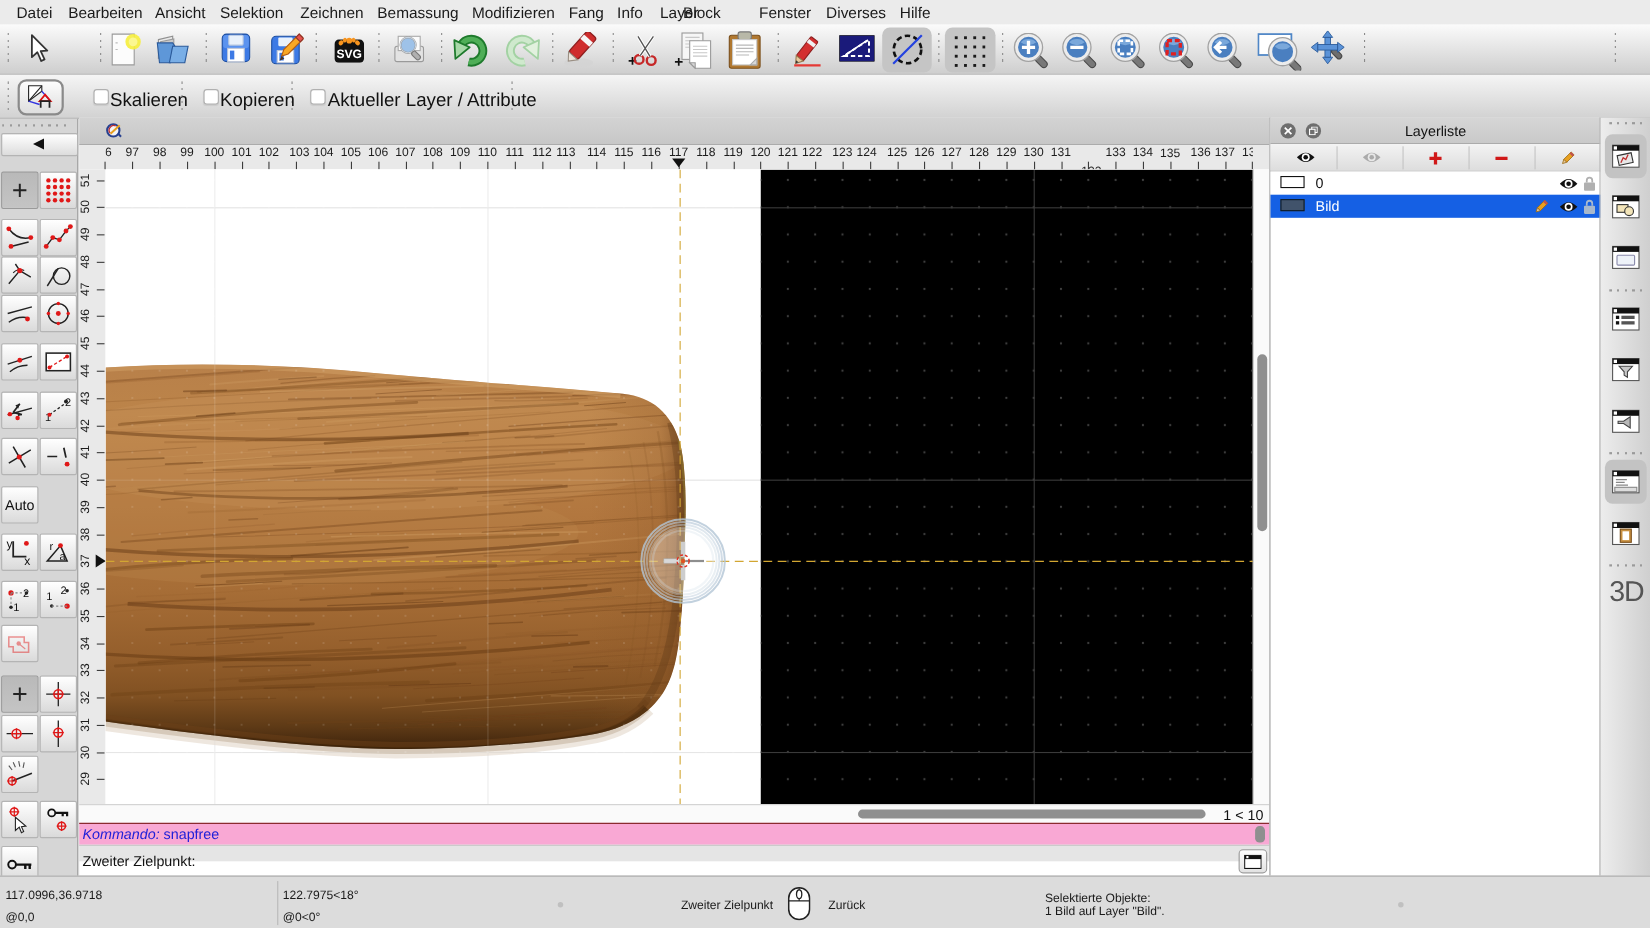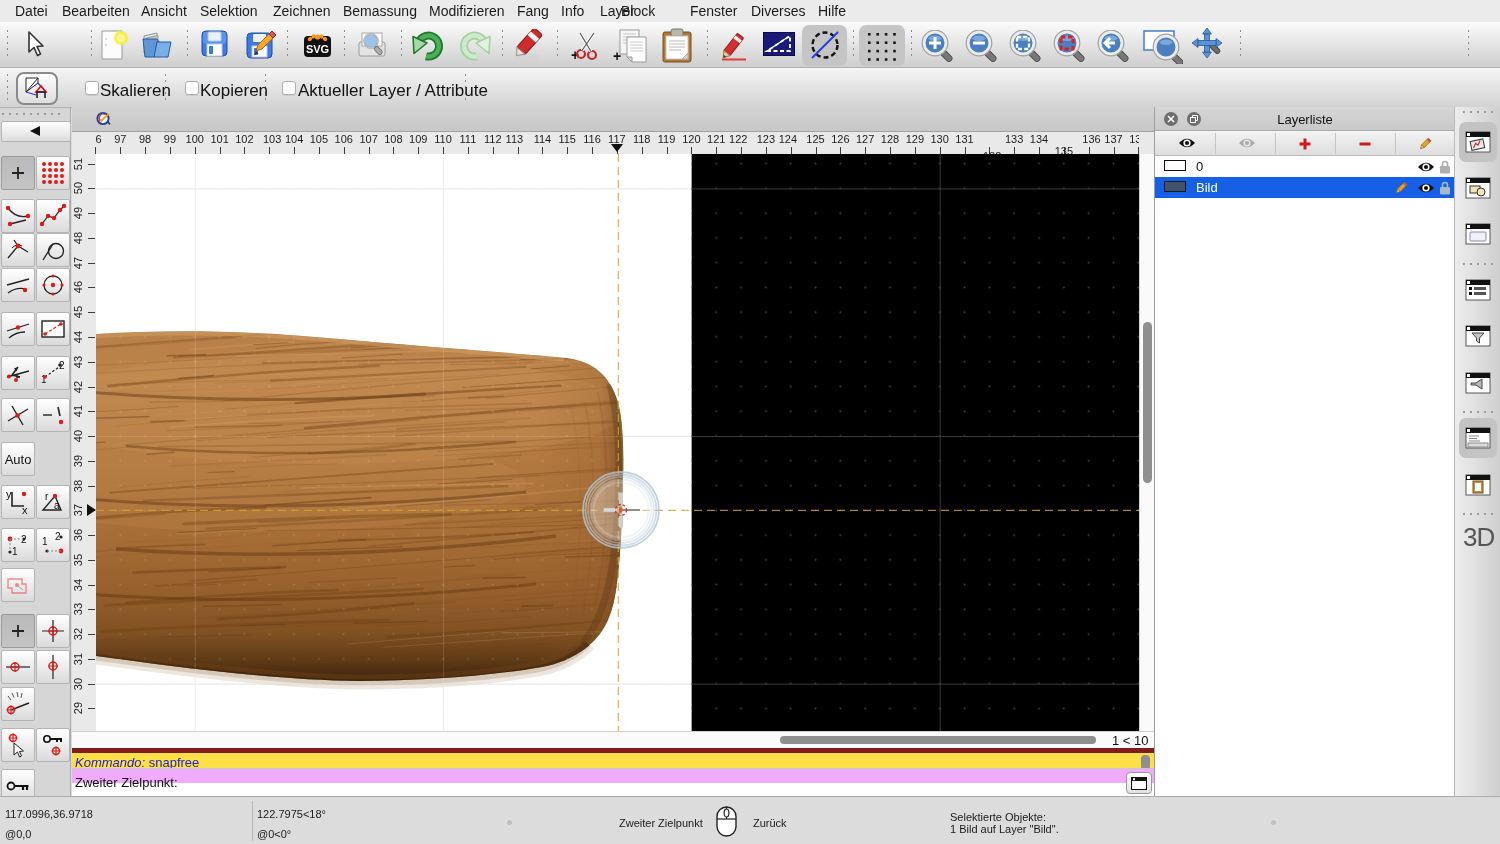--- a/index.html
+++ b/index.html
@@ -19,22 +19,22 @@
 #mdi{left:72px;top:107px;width:1082px;height:689px;background:#fff;}
 #titlebar{left:0;top:0;width:1082px;height:25px;background:linear-gradient(#d3d3d3,#c7c7c7);border-bottom:1px solid #a2a2a2;}
 #hruler{left:0;top:25px;width:1082px;height:22px;background:#e9e9e9;}
 #vruler{left:0;top:47px;width:24px;height:577px;background:#e9e9e9;}
 .rnum{position:absolute;font-size:11px;color:#1c1c1c;}
 .tickh{position:absolute;width:1px;height:7px;background:#3c3c3c;top:15px;}
 .tickv{position:absolute;height:1px;width:7px;background:#3c3c3c;left:16px;}
 #canvas{left:24px;top:47px;width:1043px;height:577px;background:#fff;}
 #vscroll{left:1067px;top:47px;width:15px;height:577px;background:#fafafa;border-left:1px solid #d0d0d0;}
 #hscrollrow{left:0;top:624px;width:1082px;height:17px;background:#fafafa;border-top:1px solid #d0d0d0;}
-#kommandorow{left:0;top:641px;width:1082px;height:20px;background:#fde047;border-top:5px solid #7f1d1d;}
-#zweiterrow{left:0;top:661px;width:1082px;height:15px;background:#f0abfc;border-top:1px solid #c8c8c8;}
+#kommandorow{left:0;top:641px;width:1082px;height:20px;background:#f9a8d4;border-top:1px solid #7f1d1d;}
+#zweiterrow{left:0;top:661px;width:1082px;height:15px;background:#e5e5e5;border-top:1px solid #c8c8c8;}
 #rightpanel{left:1154px;top:107px;width:300px;height:689px;background:#fff;border-left:1px solid #9e9e9e;}
 #rpheader{left:0;top:0;width:300px;height:24px;background:linear-gradient(#d6d6d6,#c9c9c9);border-bottom:1px solid #ababab;}
 #rptoolbar{left:0;top:24px;width:300px;height:25px;background:linear-gradient(#f3f3f3,#dddddd);border-bottom:1px solid #bdbdbd;}
 #rightstrip{left:1454px;top:107px;width:46px;height:689px;background:linear-gradient(to right,#ededed,#cfcfcf);border-left:1px solid #b8b8b8;}
 .rsbtn{position:absolute;left:4px;width:38px;height:40px;}
 .rsbtn.active{background:#c3c3c3;border-radius:7px;}
 .rsbtn svg{position:absolute;left:50%;top:50%;transform:translate(-50%,-50%);}
 #statusbar{left:0;top:796px;width:1500px;height:48px;background:#dcdcdc;border-top:1px solid #ababab;font-size:11px;color:#1a1a1a;}
 .st{position:absolute;white-space:pre;}
 </style></head><body>
@@ -598,21 +598,21 @@
         <div class="rnum" style="left:707.54px;top:1px;width:24px;text-align:center">125</div>
         <div class="rnum" style="left:732.37px;top:1px;width:24px;text-align:center">126</div>
         <div class="rnum" style="left:757.2px;top:1px;width:24px;text-align:center">127</div>
         <div class="rnum" style="left:782.03px;top:1px;width:24px;text-align:center">128</div>
         <div class="rnum" style="left:806.86px;top:1px;width:24px;text-align:center">129</div>
         <div class="rnum" style="left:831.69px;top:1px;width:24px;text-align:center">130</div>
         <div class="rnum" style="left:856.52px;top:1px;width:24px;text-align:center">131</div>
         <div class="rnum" style="left:881.35px;top:18px;width:24px;text-align:right">132</div>
         <div class="rnum" style="left:906.18px;top:1px;width:24px;text-align:center">133</div>
         <div class="rnum" style="left:931.01px;top:1px;width:24px;text-align:center">134</div>
-        <div class="rnum" style="left:955.84px;top:13px;width:24px;text-align:center">135</div>
+        <div class="rnum" style="left:955.84px;top:2px;width:24px;text-align:center">135</div>
         <div class="rnum" style="left:980.67px;top:1px;width:24px;text-align:right">136</div>
         <div class="rnum" style="left:1005.5px;top:1px;width:24px;text-align:center">137</div>
         <div class="rnum" style="left:1030.33px;top:1px;width:24px;text-align:center">138</div>
       </div>
       <div class="abs" style="left:538.9px;top:12px;width:0;height:0;border-left:6px solid transparent;border-right:6px solid transparent;border-top:8px solid #111"></div>
     </div>
     <div id="vruler" class="abs">
       <div class="rnum" style="left:-6px;top:548.38px;width:24px;height:12px;text-align:center;transform:rotate(-90deg)">29</div>
       <div class="tickv" style="top:554.38px"></div>
       <div class="rnum" style="left:-6px;top:523.62px;width:24px;height:12px;text-align:center;transform:rotate(-90deg)">30</div>

